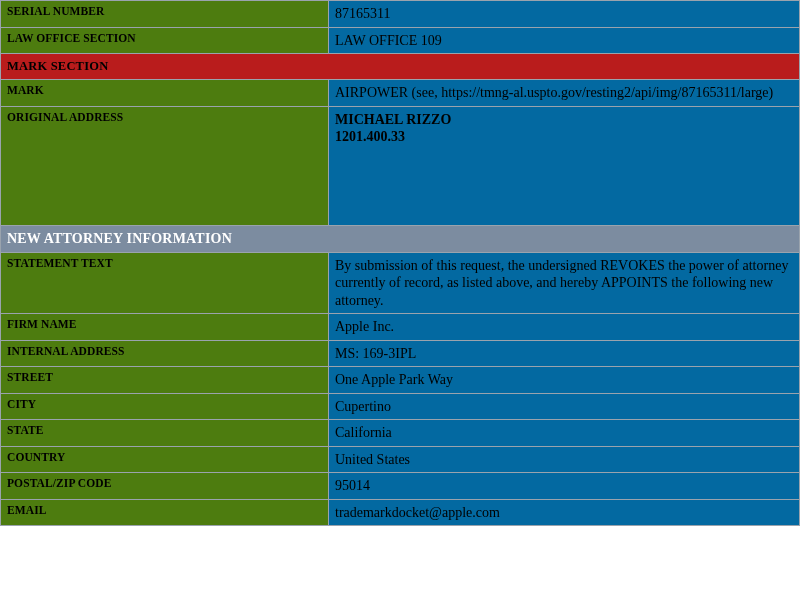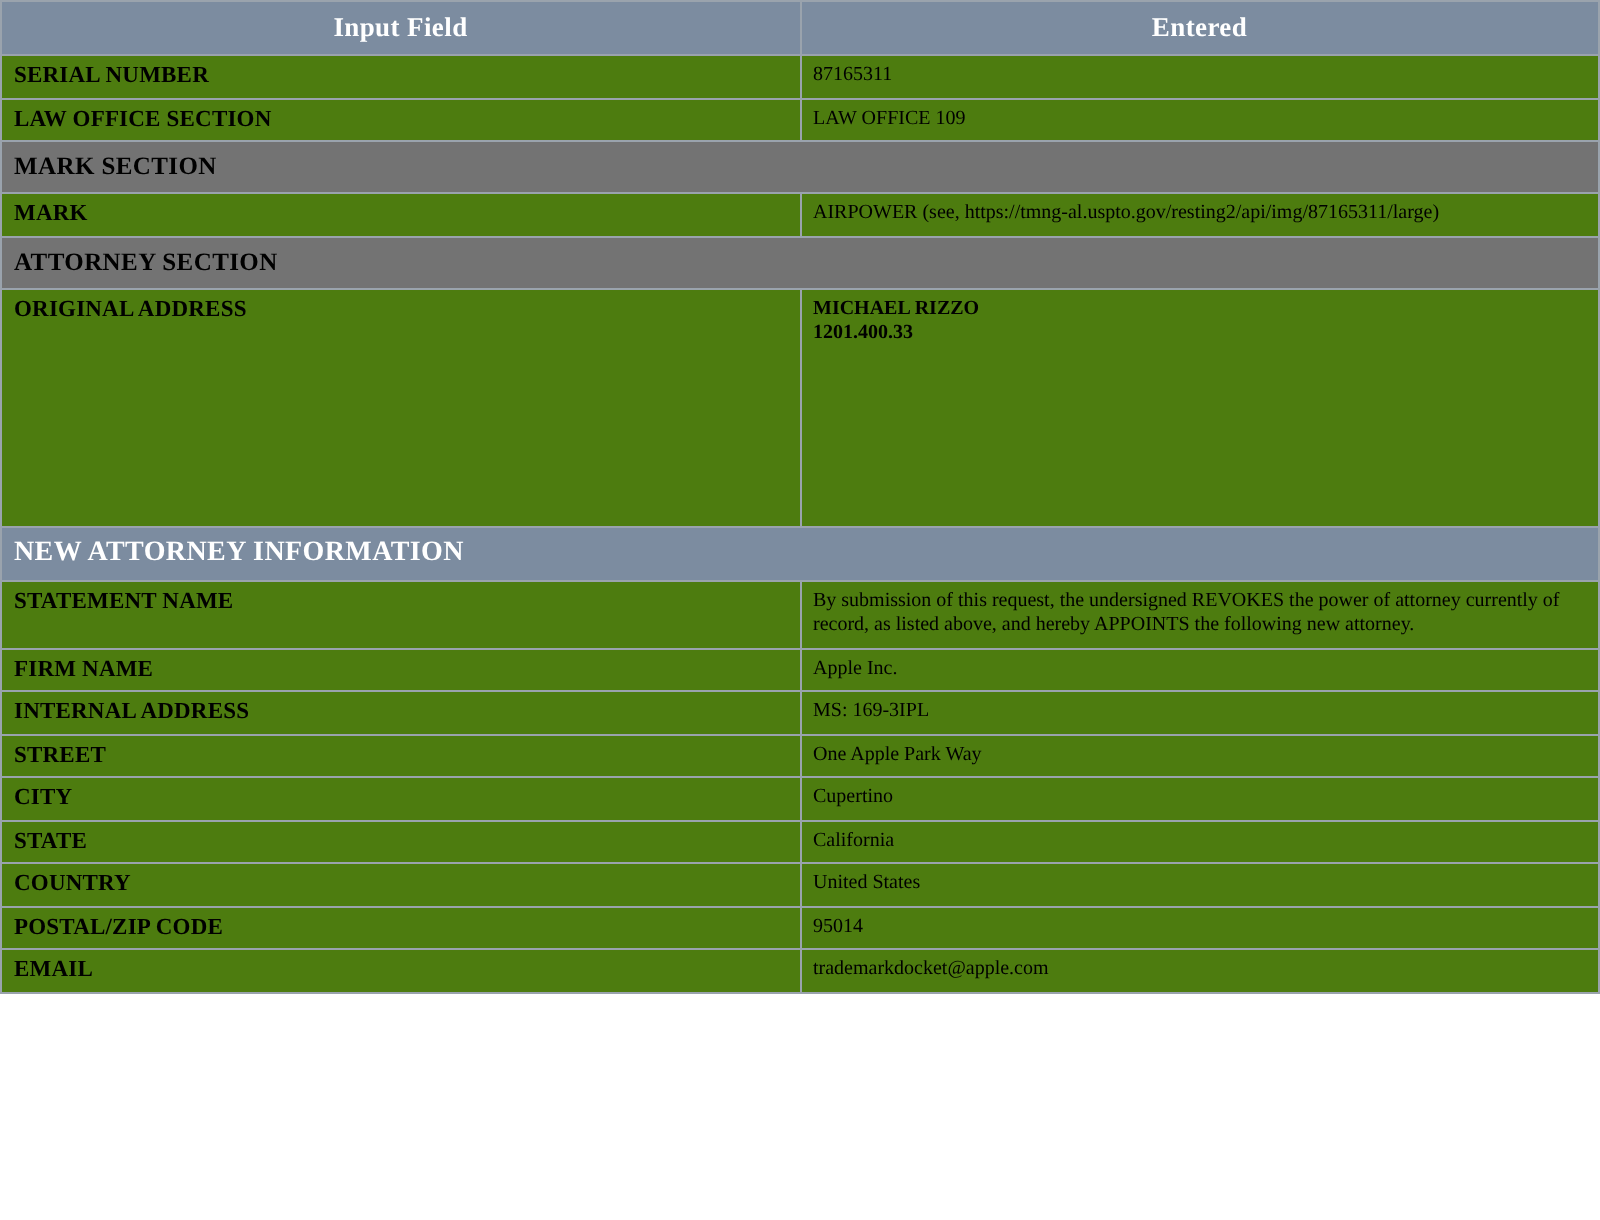--- a/index.html
+++ b/index.html
@@ -42,29 +42,29 @@
   td.label {
     width: 315px;
     background: #4d7c0f;
     font-family: "Liberation Serif", serif;
     font-weight: bold;
     font-size: 11.5px;
     letter-spacing: 0.1px;
     color: #000000;
   }
   td.value {
-    background: #4d7c0f;
+    background: #0369a1;
     font-family: "Liberation Serif", serif;
-    font-size: 10px;
+    font-size: 14px;
     color: #000000;
     line-height: 1.25;
   }
   
   tr.section-row td {
-    background: #737373;
+    background: #b91c1c;
     font-family: "Liberation Serif", serif;
     font-weight: bold;
     font-size: 12.5px;
     padding: 5px 6px;
     letter-spacing: 0.2px;
   }
   
   tr.band-row td {
     background: #7c8ca0;
     color: #ffffff;
@@ -90,60 +90,53 @@
   .statement {
     line-height: 1.3;
   }
 </style>
 </head>
 <body>
 
 <div class="doc">
   <table class="form">
     <tbody>
-      <tr class="header-row">
-        <th>Input Field</th>
-        <th>Entered</th>
-      </tr>
 
       <tr>
         <td class="label">SERIAL NUMBER</td>
         <td class="value">87165311</td>
       </tr>
 
       <tr>
         <td class="label">LAW OFFICE SECTION</td>
         <td class="value">LAW OFFICE 109</td>
       </tr>
 
       <tr class="section-row">
         <td colspan="2">MARK SECTION</td>
       </tr>
 
       <tr>
         <td class="label">MARK</td>
         <td class="value">AIRPOWER (see, https://tmng-al.uspto.gov/resting2/api/img/87165311/large)</td>
       </tr>
 
-      <tr class="section-row">
-        <td colspan="2">ATTORNEY SECTION</td>
-      </tr>
 
       <tr>
         <td class="label tall">ORIGINAL ADDRESS</td>
         <td class="value tall-value multiline">MICHAEL RIZZO
 1201.400.33</td>
       </tr>
 
       <tr class="band-row">
         <td colspan="2">NEW ATTORNEY INFORMATION</td>
       </tr>
 
       <tr>
-        <td class="label">STATEMENT NAME</td>
+        <td class="label">STATEMENT TEXT</td>
         <td class="value statement">By submission of this request, the undersigned REVOKES the power of attorney currently of record, as listed above, and hereby APPOINTS the following new attorney.</td>
       </tr>
 
 
       <tr>
         <td class="label">FIRM NAME</td>
         <td class="value">Apple Inc.</td>
       </tr>
 
       <tr>

